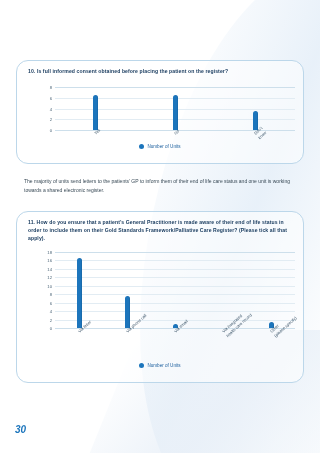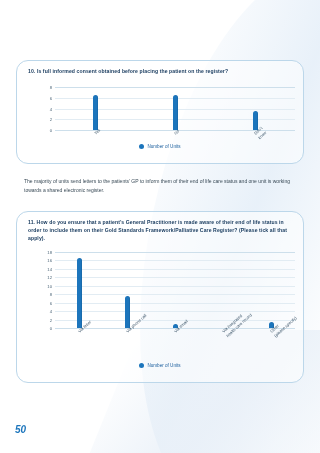--- a/index.html
+++ b/index.html
@@ -262,15 +262,15 @@
           </div>
         </div>
     </div>
 
     <div class="legend" id="legend-q11">
       <span class="legend-dot"></span>
       <span>Number of Units</span>
     </div>
   </div>
 
-  <div class="page-number">50</div>
+  <div class="page-number">30</div>
 
 </div>
 
 </body></html>

